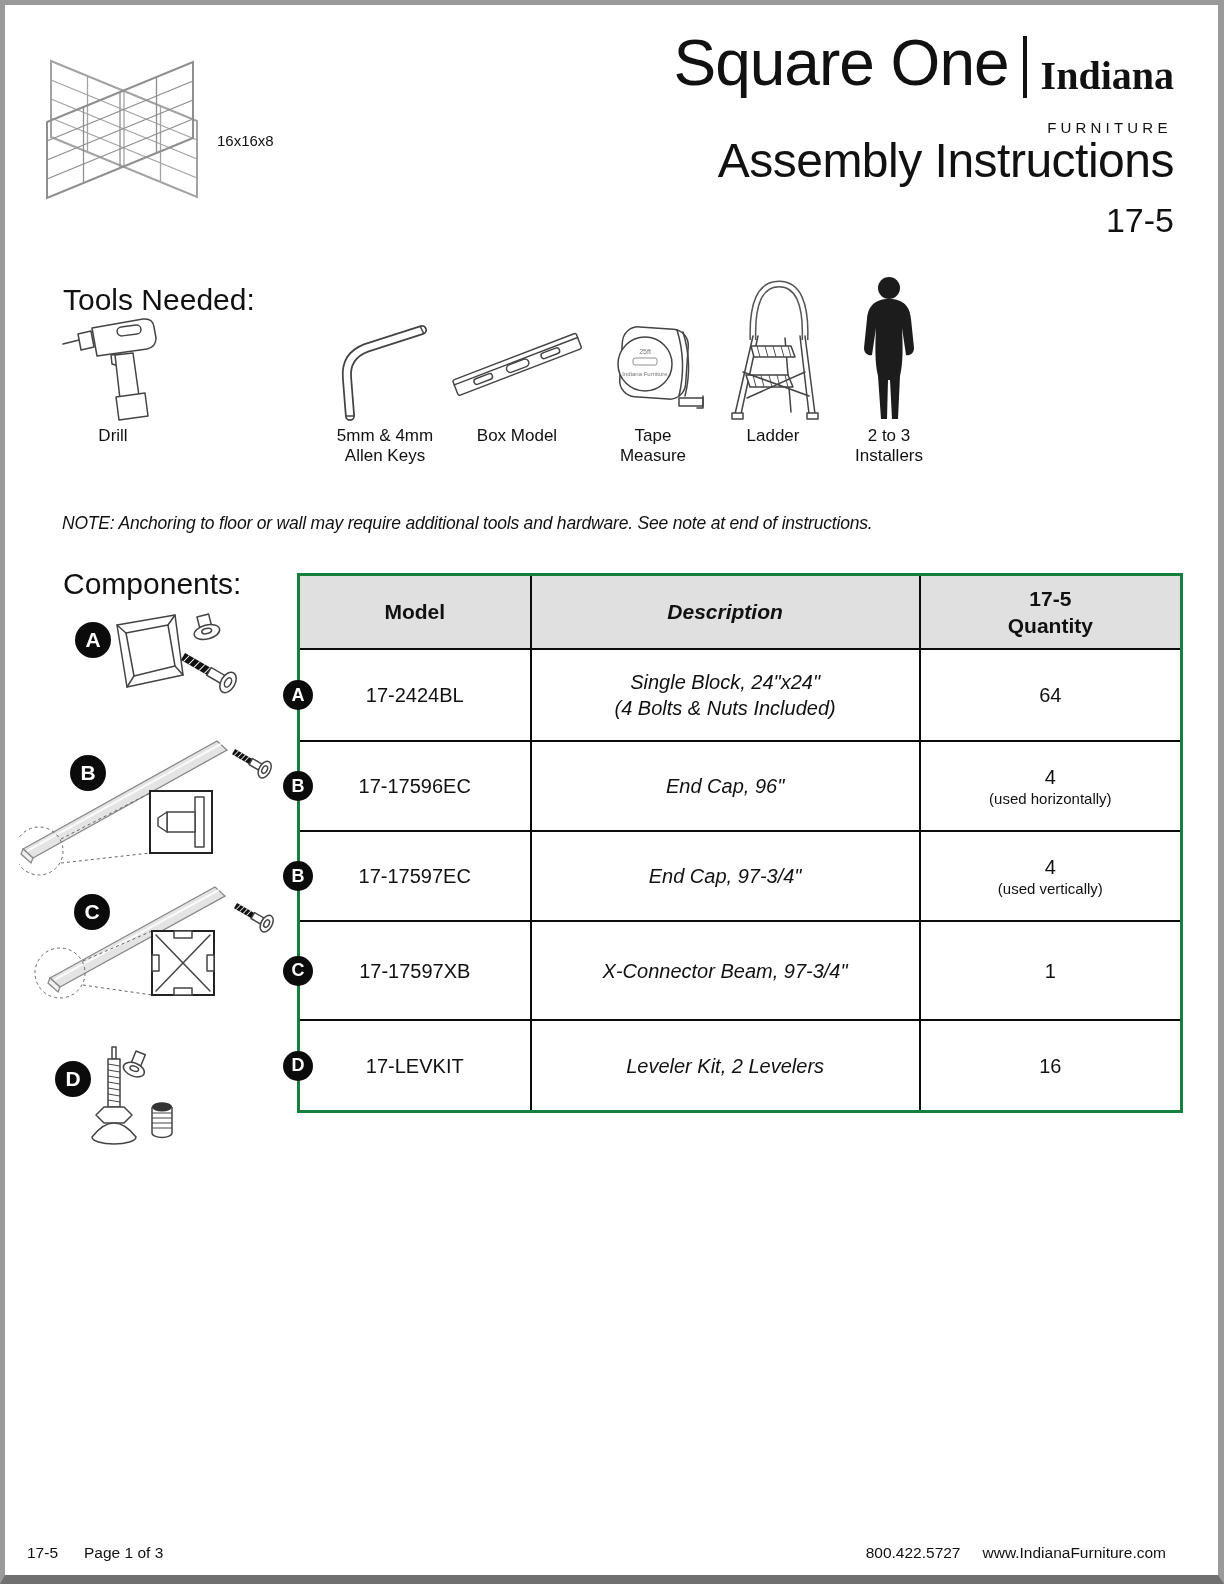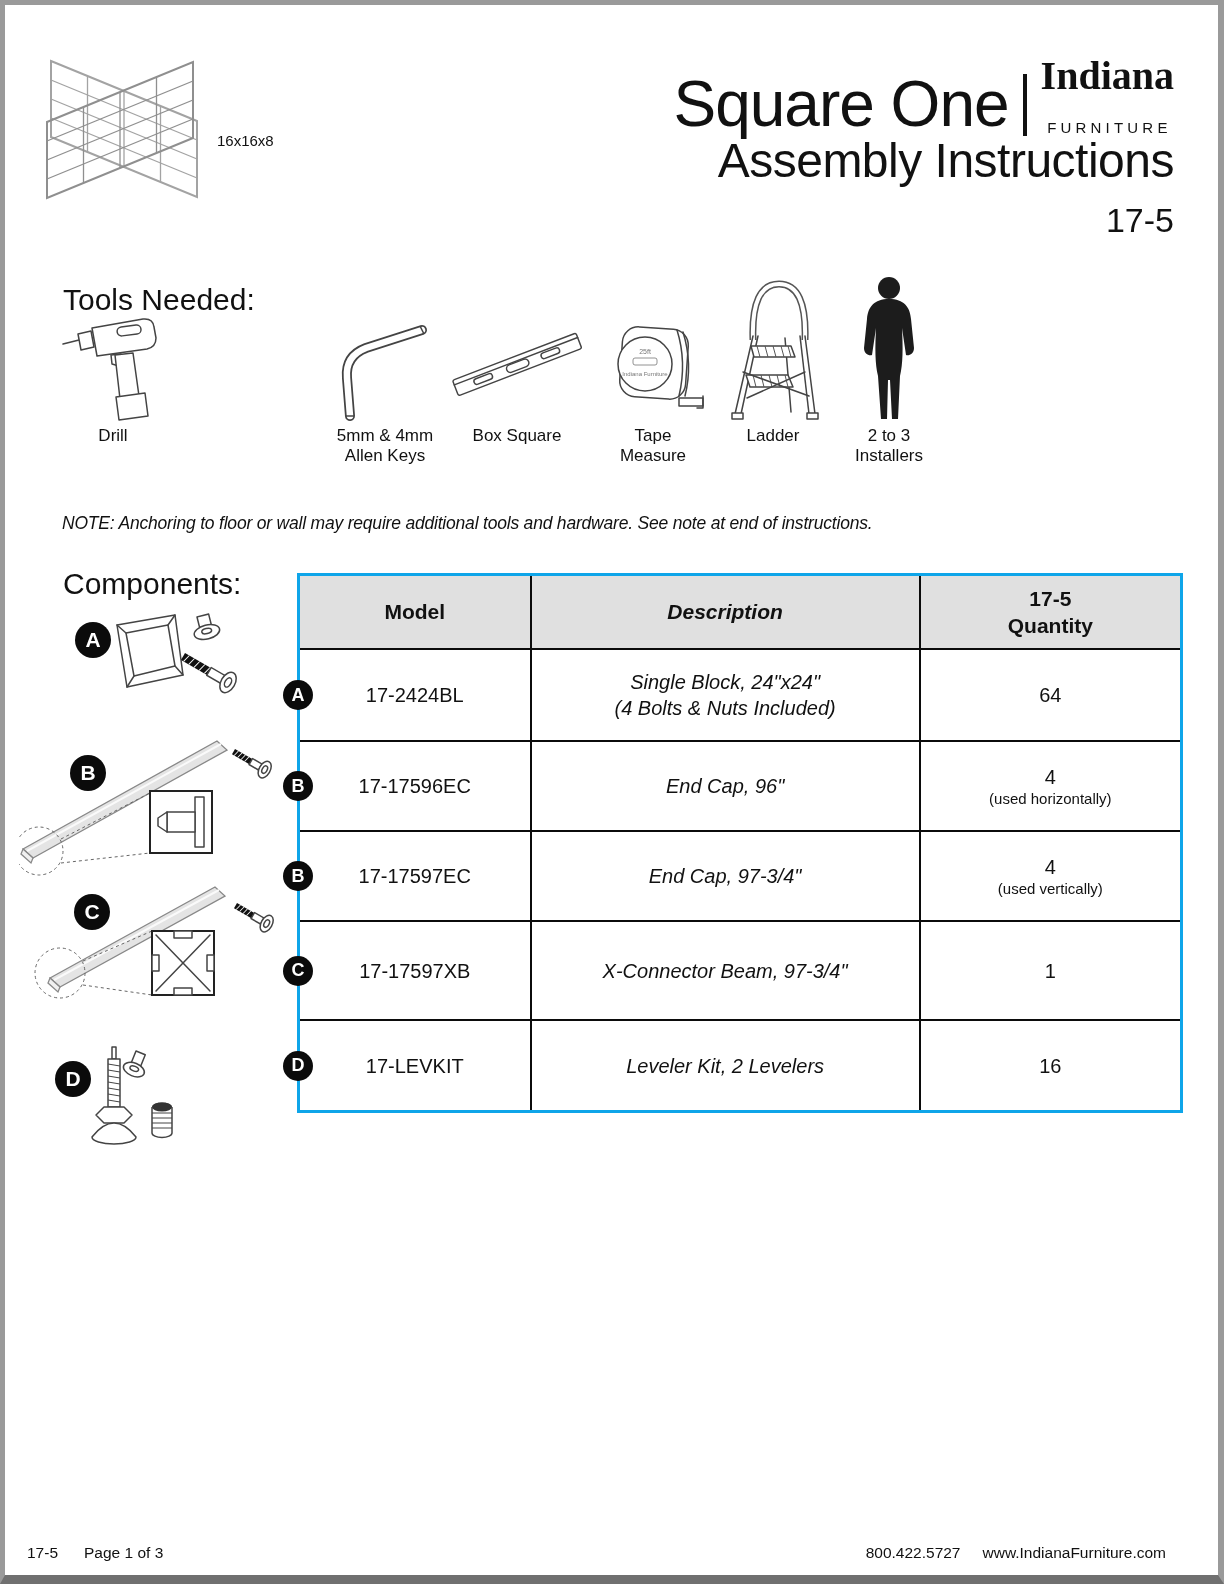--- a/index.html
+++ b/index.html
@@ -15,21 +15,21 @@
     color:#111;
     overflow:hidden;
   }
   .abs{position:absolute;}
   svg{display:block;}
   .line{stroke:#444;fill:none;stroke-width:1.5;stroke-linecap:round;stroke-linejoin:round;}
   .fillw{fill:#fff;stroke:#444;stroke-width:1.5;stroke-linejoin:round;}
 
   
   .diagram-label{left:212px;top:127px;font-size:15px;}
-  .brand-row{right:44px;top:26px;display:flex;align-items:flex-end;gap:14px;}
+  .brand-row{right:44px;top:26px;display:flex;align-items:flex-start;gap:14px;}
   .product-name{font-size:64px;line-height:1;letter-spacing:-1px;}
   .brand-divider{width:4px;height:62px;background:#111;margin-top:5px;}
   .brand-block{display:flex;flex-direction:column;align-items:center;margin-top:25px;gap:20px;}
   .brand-name{font-family:"Liberation Serif", serif;font-weight:700;font-size:40px;line-height:1;}
   .brand-sub{font-size:15px;letter-spacing:4.2px;margin-top:3px;text-indent:4.2px;}
   .doc-title{right:44px;top:132px;font-size:48px;line-height:1;letter-spacing:-0.5px;}
   .doc-model{right:44px;top:198px;font-size:34px;line-height:1;}
 
   
   .section-heading{font-size:30px;text-align:center;}
@@ -39,21 +39,21 @@
   .tool-label{margin-top:4px;font-size:17px;line-height:1.2;white-space:pre-line;}
   .note{left:57px;top:508px;font-style:italic;font-size:17.5px;letter-spacing:-0.2px;}
 
   
   .components-heading{left:58px;top:562px;}
   .badge{position:absolute;background:#0b0b0b;color:#fff;border-radius:50%;
          display:flex;align-items:center;justify-content:center;font-weight:700;}
   .diag-badge{width:36px;height:36px;font-size:21px;}
 
   
-  .comp-table{position:absolute;left:292px;top:568px;width:880px;border:3px solid #0ea5e9;}
+  .comp-table{position:absolute;left:292px;top:568px;width:880px;border:3px solid #15803d;}
   .trow{display:flex;position:relative;}
   .trow + .trow{border-top:2.5px solid #0b0b0b;}
   .cell{display:flex;flex-direction:column;align-items:center;justify-content:center;
         text-align:center;font-size:20px;line-height:1.3;}
   .c-model{width:26.2%;}
   .c-desc{width:44.2%;border-left:2.5px solid #0b0b0b;border-right:2.5px solid #0b0b0b;}
   .c-qty{width:29.6%;}
   .thead{height:72px;background:#e0e0e0;}
   .thead .cell{font-weight:700;font-size:21px;white-space:pre-line;}
   .r0{height:90px;}.r1{height:88px;}.r2{height:88px;}.r3{height:97px;}.r4{height:89px;}
@@ -145,21 +145,21 @@
       <svg width="140" height="120" viewBox="0 0 140 120">
         <g transform="rotate(-21 70 62)">
           <rect class="fillw" x="2" y="54" width="136" height="17" rx="2"></rect>
           <line class="line" x1="2" y1="59" x2="138" y2="59" stroke-width="0.8"></line>
           <rect class="fillw" x="22" y="61" width="20" height="6" rx="3"></rect>
           <rect class="fillw" x="96" y="61" width="20" height="6" rx="3"></rect>
           <rect class="fillw" x="58" y="60" width="24" height="8" rx="4"></rect>
         </g>
       </svg>
     </div>
-    <div class="tool-label">Box Square</div>
+    <div class="tool-label">Box Model</div>
   </div>
 
   <div class="tool" style="left:700px;">
     <div class="tool-icon">
       <svg width="112" height="146" viewBox="0 0 112 146">
         <path d="M36,64 Q34,8 62,8 Q90,8 88,64" stroke="#555" stroke-width="7" fill="none"></path>
         <path d="M36,64 Q34,8 62,8 Q90,8 88,64" stroke="#fff" stroke-width="4" fill="none"></path>
         <line class="line" x1="36" y1="60" x2="18" y2="138"></line>
         <line class="line" x1="41" y1="60" x2="24" y2="138"></line>
         <line class="line" x1="88" y1="60" x2="98" y2="138"></line>

